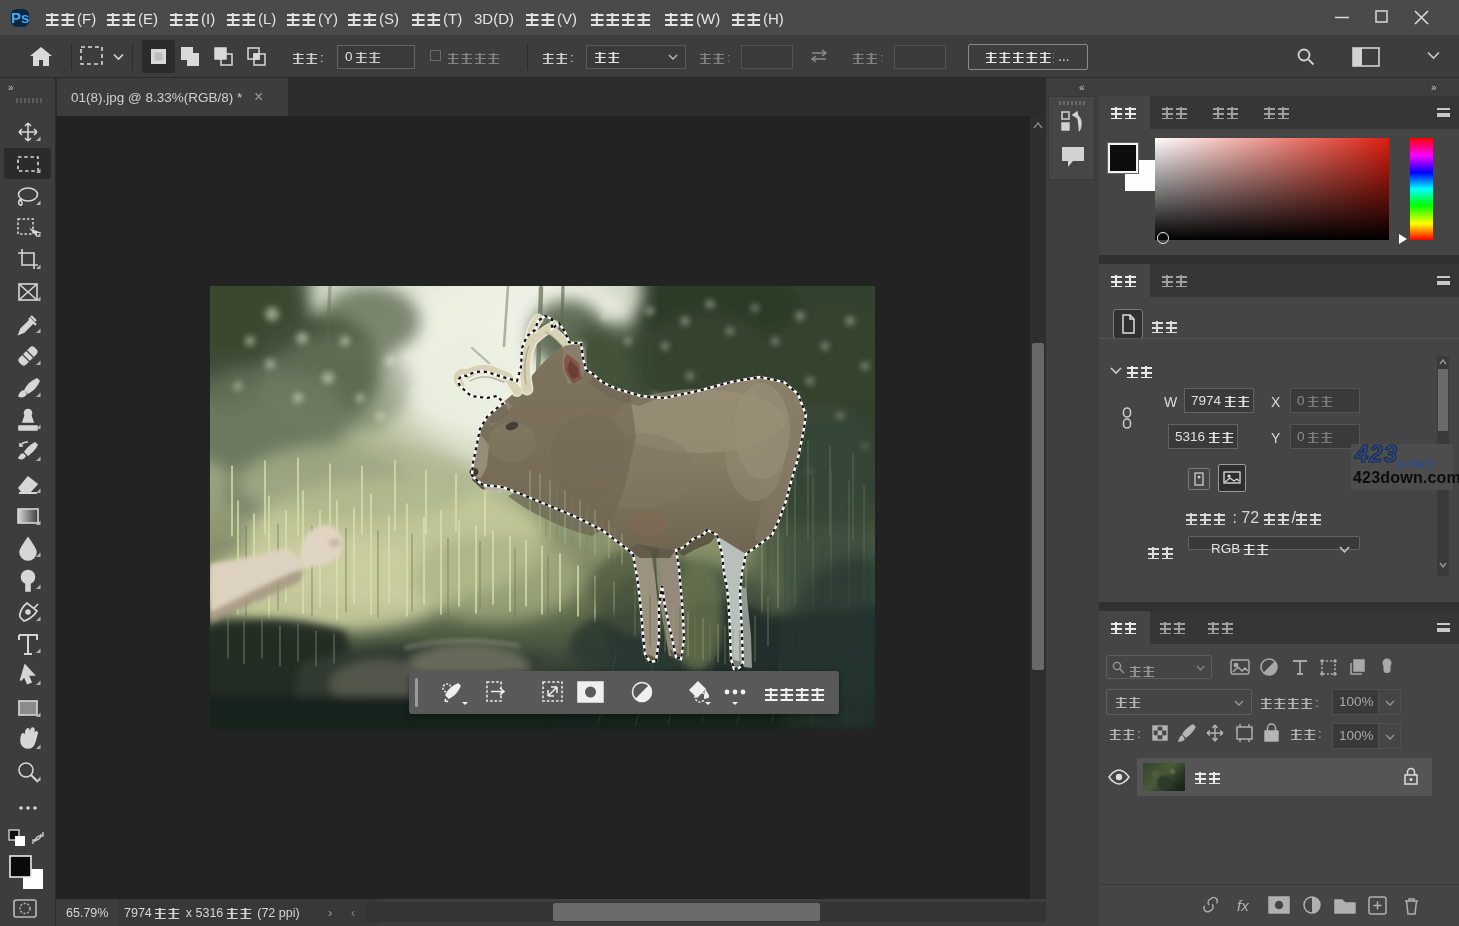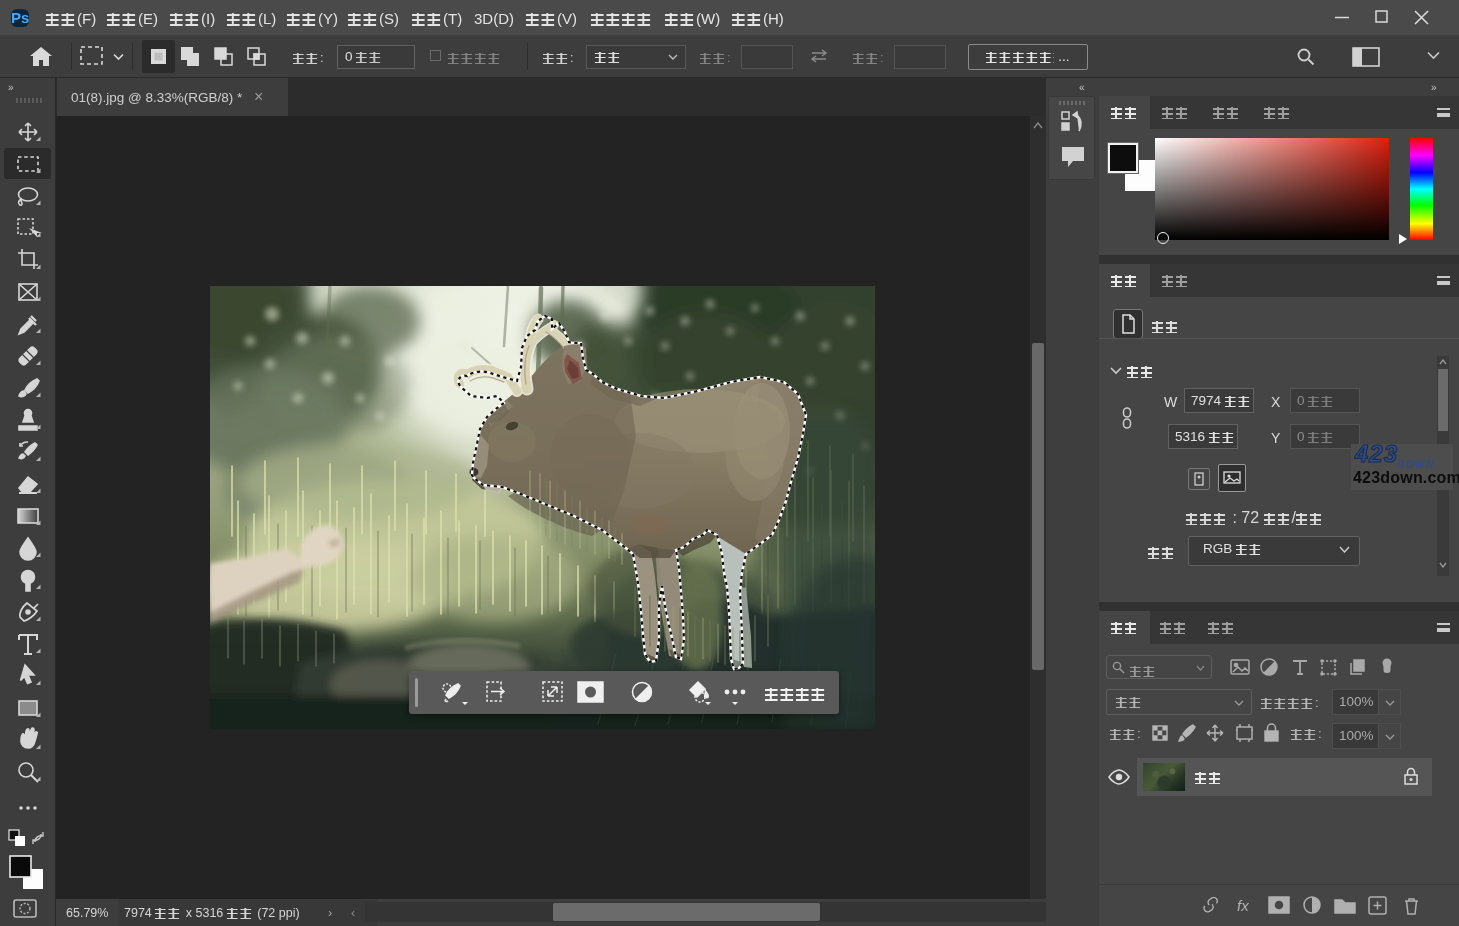--- a/index.html
+++ b/index.html
@@ -788,21 +788,21 @@
           <rect x="6" y="4" width="8" height="12" fill="none" stroke="#ccc" stroke-width="1.3"></rect>
           <circle cx="10" cy="8" r="1.5" fill="#ccc"></circle>
         </svg></div>
     <div class="ab" style="left:119px;top:200px;width:28px;height:28px;background:#2e2e2e;border:1px solid #999;border-radius:2px"><svg width="26" height="26" viewBox="0 0 26 26">
           <rect x="5" y="7" width="16" height="11" fill="none" stroke="#ddd" stroke-width="1.3"></rect>
           <circle cx="10" cy="11" r="1.6" fill="#ddd"></circle>
           <path d="M6 17l5-4 4 3 3-2 2 2" stroke="#ddd" stroke-width="1.2" fill="none"></path>
         </svg></div>
     <div class="ab" style="left:87px;top:245px;color:#d6d6d6"><span class="z z14" style="width:42px"></span> : 72 <span class="z z14" style="width:28px"></span>/<span class="z z14" style="width:28px"></span></div>
     <div class="ab" style="left:49px;top:279px;color:#ddd"><span class="z z14" style="width:28px"></span></div>
-    <div class="inp" style="left:89px;top:272px;width:172px;height:30px;line-height:24px;padding-left:14px;border-radius:2px">RGB <span class="z z13" style="width:27px"></span>
+    <div class="inp" style="left:89px;top:272px;width:172px;height:14px;line-height:24px;padding-left:22px;border-radius:2px">RGB <span class="z z13" style="width:27px"></span>
       <svg class="ab" style="right:9px;top:9px" width="11" height="8" viewBox="0 0 11 8">
           <path d="M1 1l4.5 5L10 1" stroke="#ccc" stroke-width="1.5" fill="none"></path>
         </svg>
     </div>
     <div class="ab" style="left:338px;top:92px;width:12px;height:220px;background:#3a3a3a">
       <svg class="ab" style="left:2px;top:3px" width="8" height="6" viewBox="0 0 8 6">
           <path d="M1 5l3-4 3 4" stroke="#999" stroke-width="1.3" fill="none"></path>
         </svg>
       <div class="ab" style="left:1px;top:13px;width:10px;height:62px;background:#6b6b6b"></div>
       <svg class="ab" style="left:2px;top:206px" width="8" height="6" viewBox="0 0 8 6">

